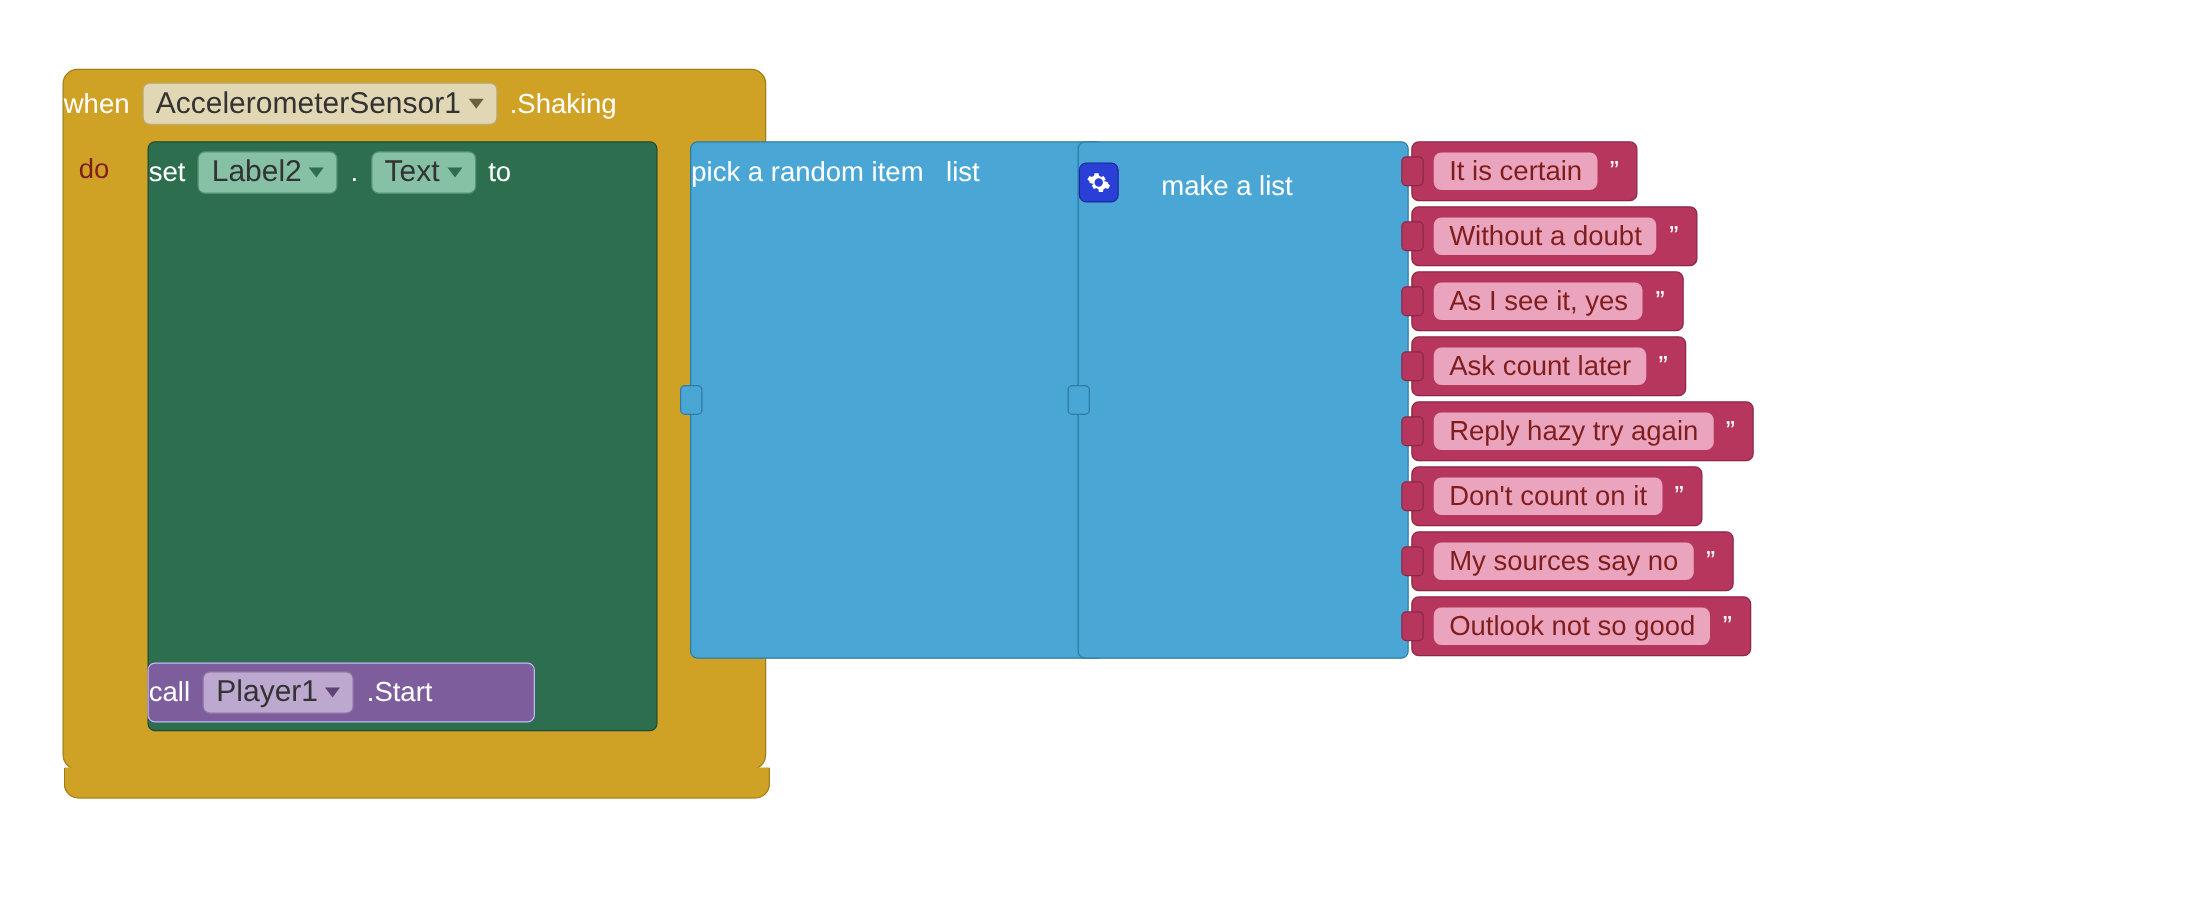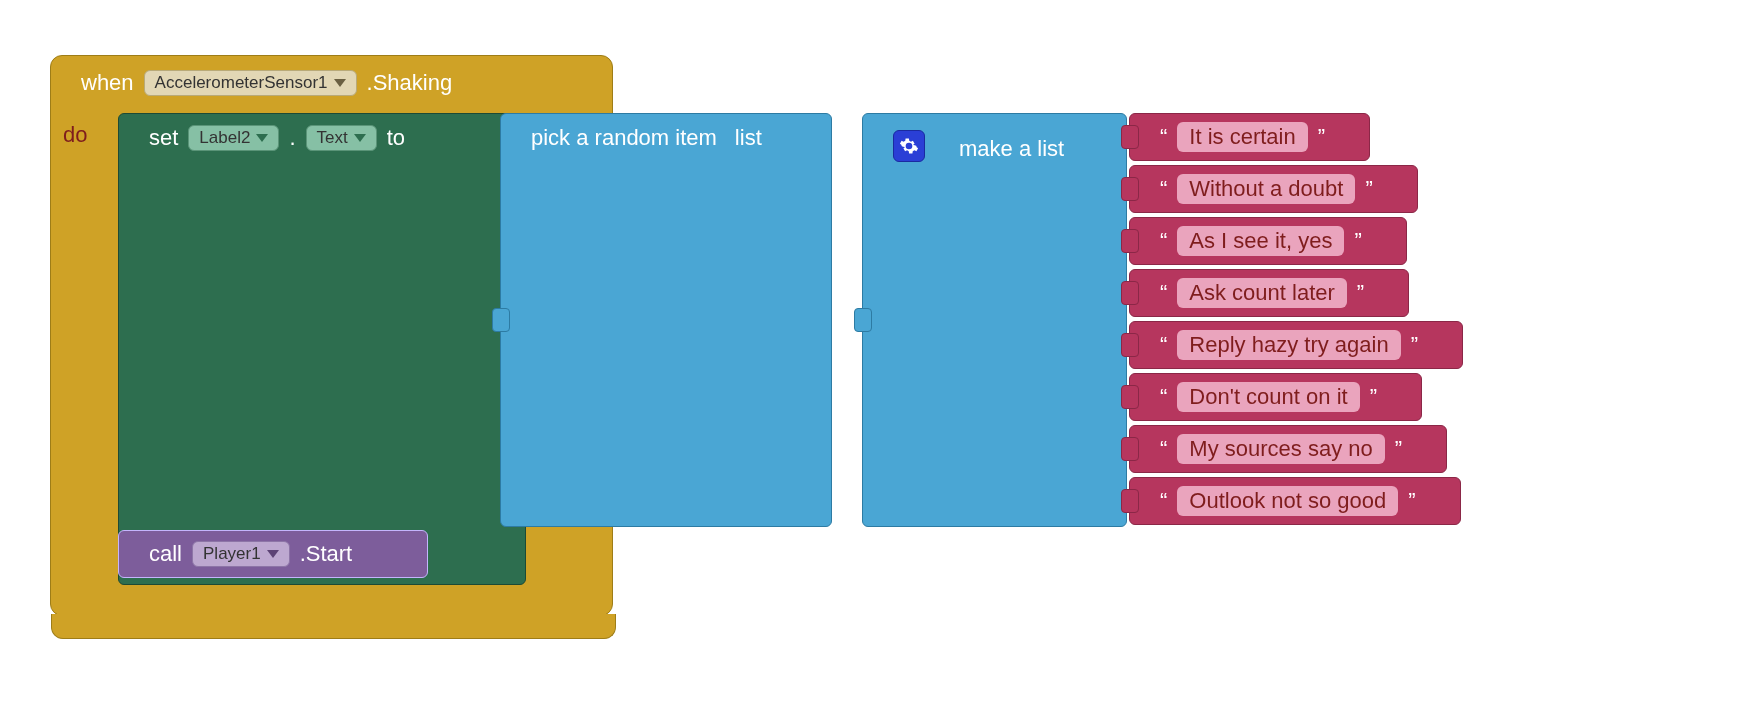--- a/index.html
+++ b/index.html
@@ -6,25 +6,25 @@
   .canvas{position:relative;width:1760px;height:720px;}
 
   
   .event   {background:#cfa226;border:1px solid #9e7d17;}
   .setter  {background:#2d6e4f;border:1px solid #1d4a35;}
   .list    {background:#4aa6d4;border:1px solid #2d7ba3;}
   .textblk {background:#b6365e;border:1px solid #8b2747;}
   .caller  {background:#7d5d9b;border:1px solid #c4b5fd;}
 
   .blk{position:absolute;border-radius:6px;color:#fff;box-sizing:border-box;}
-  .row{display:flex;align-items:center;height:100%;padding:0 30px;gap:10px;white-space:nowrap;}
+  .row{display:flex;align-items:center;height:100%;padding:0 0;gap:10px;white-space:nowrap;}
 
   
   .dd{display:inline-flex;align-items:center;gap:6px;background:#e2d7b5;color:#333;
-      border:1px solid #b9aa78;border-radius:6px;padding:2px 10px;font-size:17px;}
+      border:1px solid #b9aa78;border-radius:6px;padding:2px 10px;font-size:24px;}
   .dd.green{background:#86c0a5;border-color:#5a9478;}
   .dd.purple{background:#bda8d0;border-color:#8d75a7;}
   .dd .tri{width:0;height:0;border-left:6px solid transparent;border-right:6px solid transparent;
            border-top:8px solid #6b6042;}
   .dd.green .tri{border-top-color:#2d6e4f;}
   .dd.purple .tri{border-top-color:#5d4376;}
 
   
   .gear{display:inline-flex;width:30px;height:30px;background:#2a3fd6;border:1px solid #1a2aa0;
         border-radius:6px;align-items:center;justify-content:center;color:#fff;}
@@ -75,21 +75,21 @@
       </span>
       <span>.</span>
       <span class="dd green">
         <span>Text</span>
         <span class="tri"></span>
       </span>
       <span>to</span>
     </div>
   </div>
 
-  <div class="blk list" style="left:500px;top:113px;width:332px;height:414px;">
+  <div class="blk list" style="left:552px;top:113px;width:332px;height:414px;">
     <div class="notch-l list"></div>
     <div class="row" style="height:48px;gap:18px;">
       <span>pick a random item</span>
       <span>list</span>
     </div>
   </div>
 
   <div class="blk list" style="left:862px;top:113px;width:265px;height:414px;">
     <div class="notch-l list"></div>
     <div class="row" style="height:48px;gap:34px;align-items:flex-end;">

